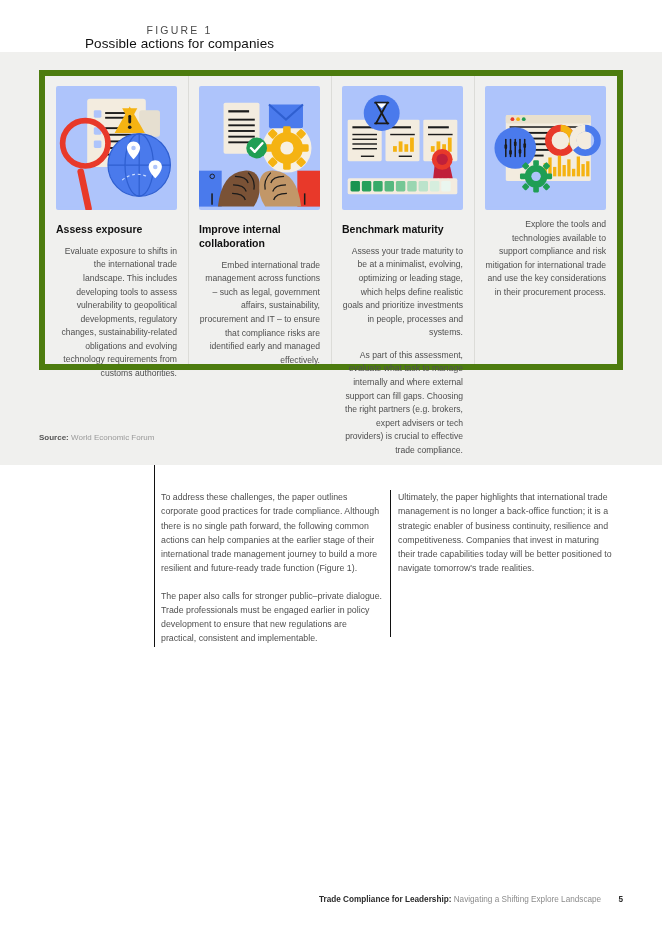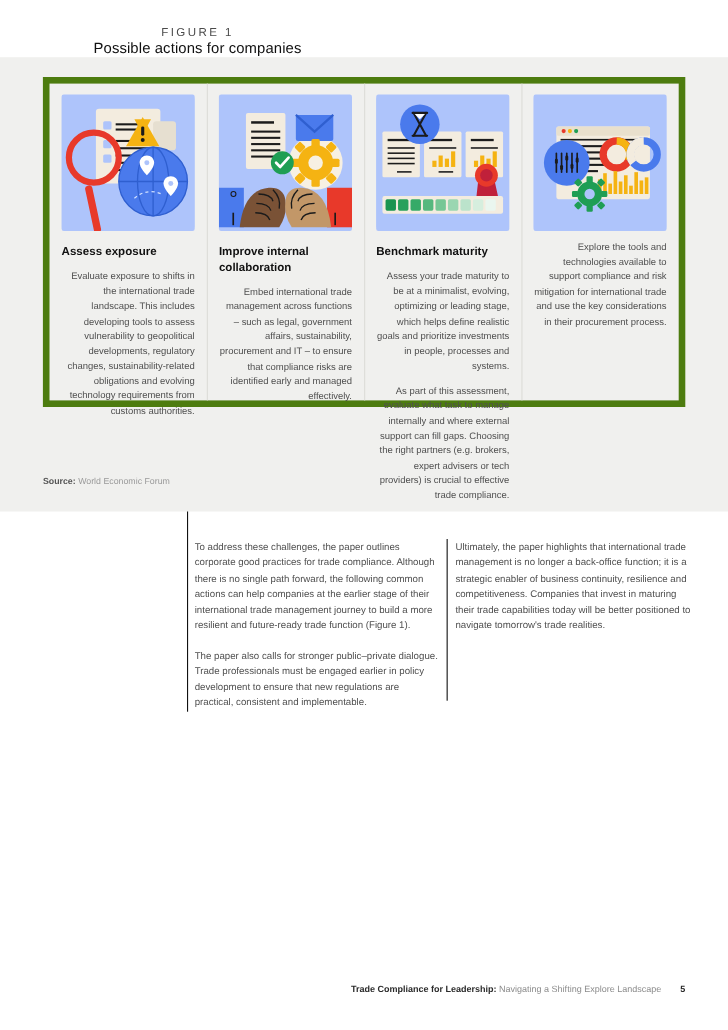--- a/index.html
+++ b/index.html
@@ -102,21 +102,21 @@
     position: absolute;
     left: 39px; top: 433px;
     font-size: 8px;
     color: #9a9a9a;
   }
   .source b { color: #555; font-weight: 700; }
 
   
   .lower {
     position: absolute;
-    left: 170px; top: 465px;
+    left: 154px; top: 465px;
     width: 470px; height: 182px;
   }
   .vrule-left {
     position: absolute;
     left: 0; top: 0;
     width: 1px; height: 182px;
     background: #111;
   }
   .vrule-mid {
     position: absolute;

